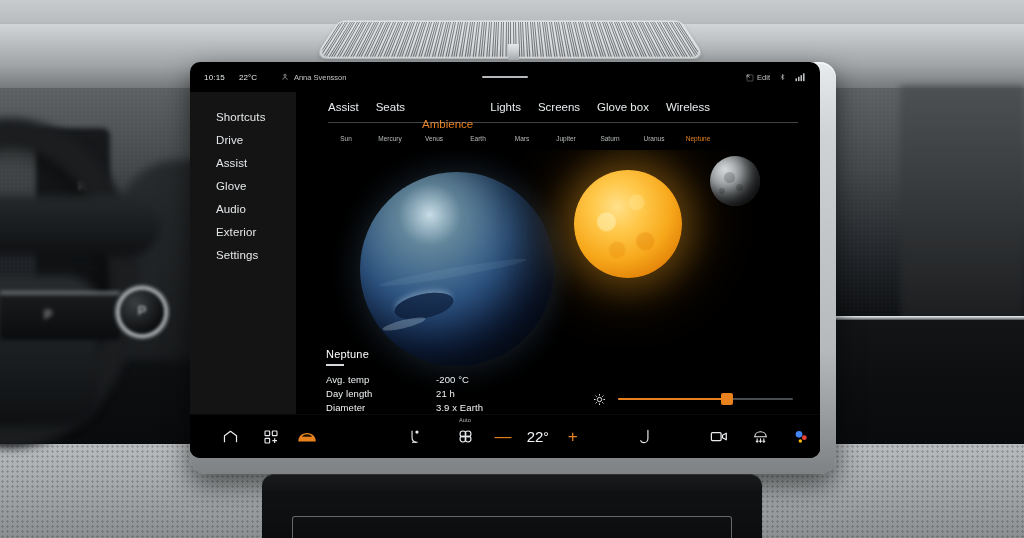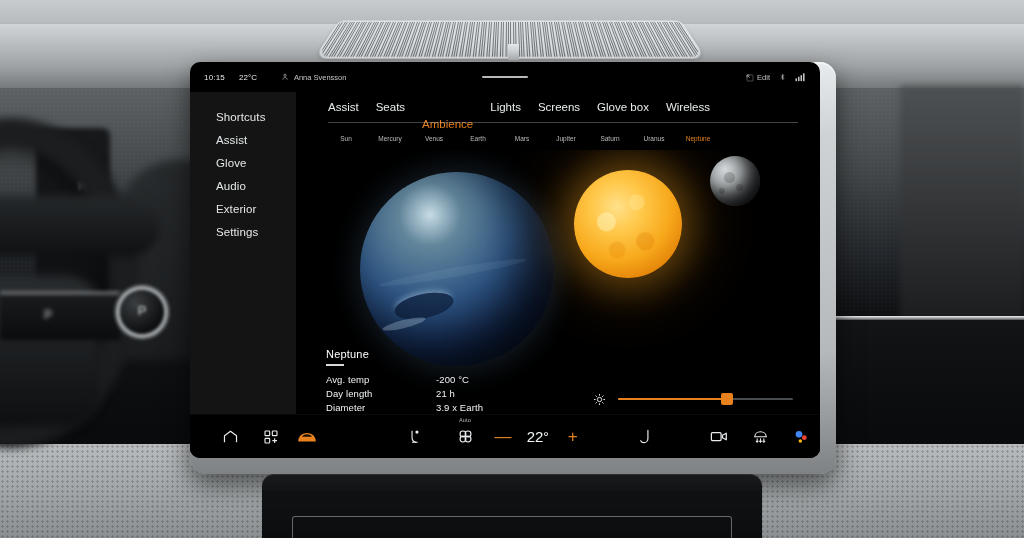--- a/index.html
+++ b/index.html
@@ -352,20 +352,21 @@
             <rect x="1" y="13" width="3.4" height="6" fill="#c2c5c7"></rect>
             <rect x="6.5" y="9.5" width="3.4" height="9.5" fill="#c2c5c7"></rect>
             <rect x="12" y="6" width="3.4" height="13" fill="#c2c5c7"></rect>
             <rect x="17.5" y="2" width="3.4" height="17" fill="#c2c5c7"></rect>
           </svg>
         </span>
       </div>
 
       <div class="sidebar">
         <div class="side-item">Shortcuts</div>
+        <div class="side-item">Drive</div>
         <div class="side-item">Assist</div>
         <div class="side-item">Glove</div>
         <div class="side-item">Audio</div>
         <div class="side-item">Exterior</div>
         <div class="side-item">Settings</div>
       </div>
 
       <div class="content">
 
         <div class="tabbar">

